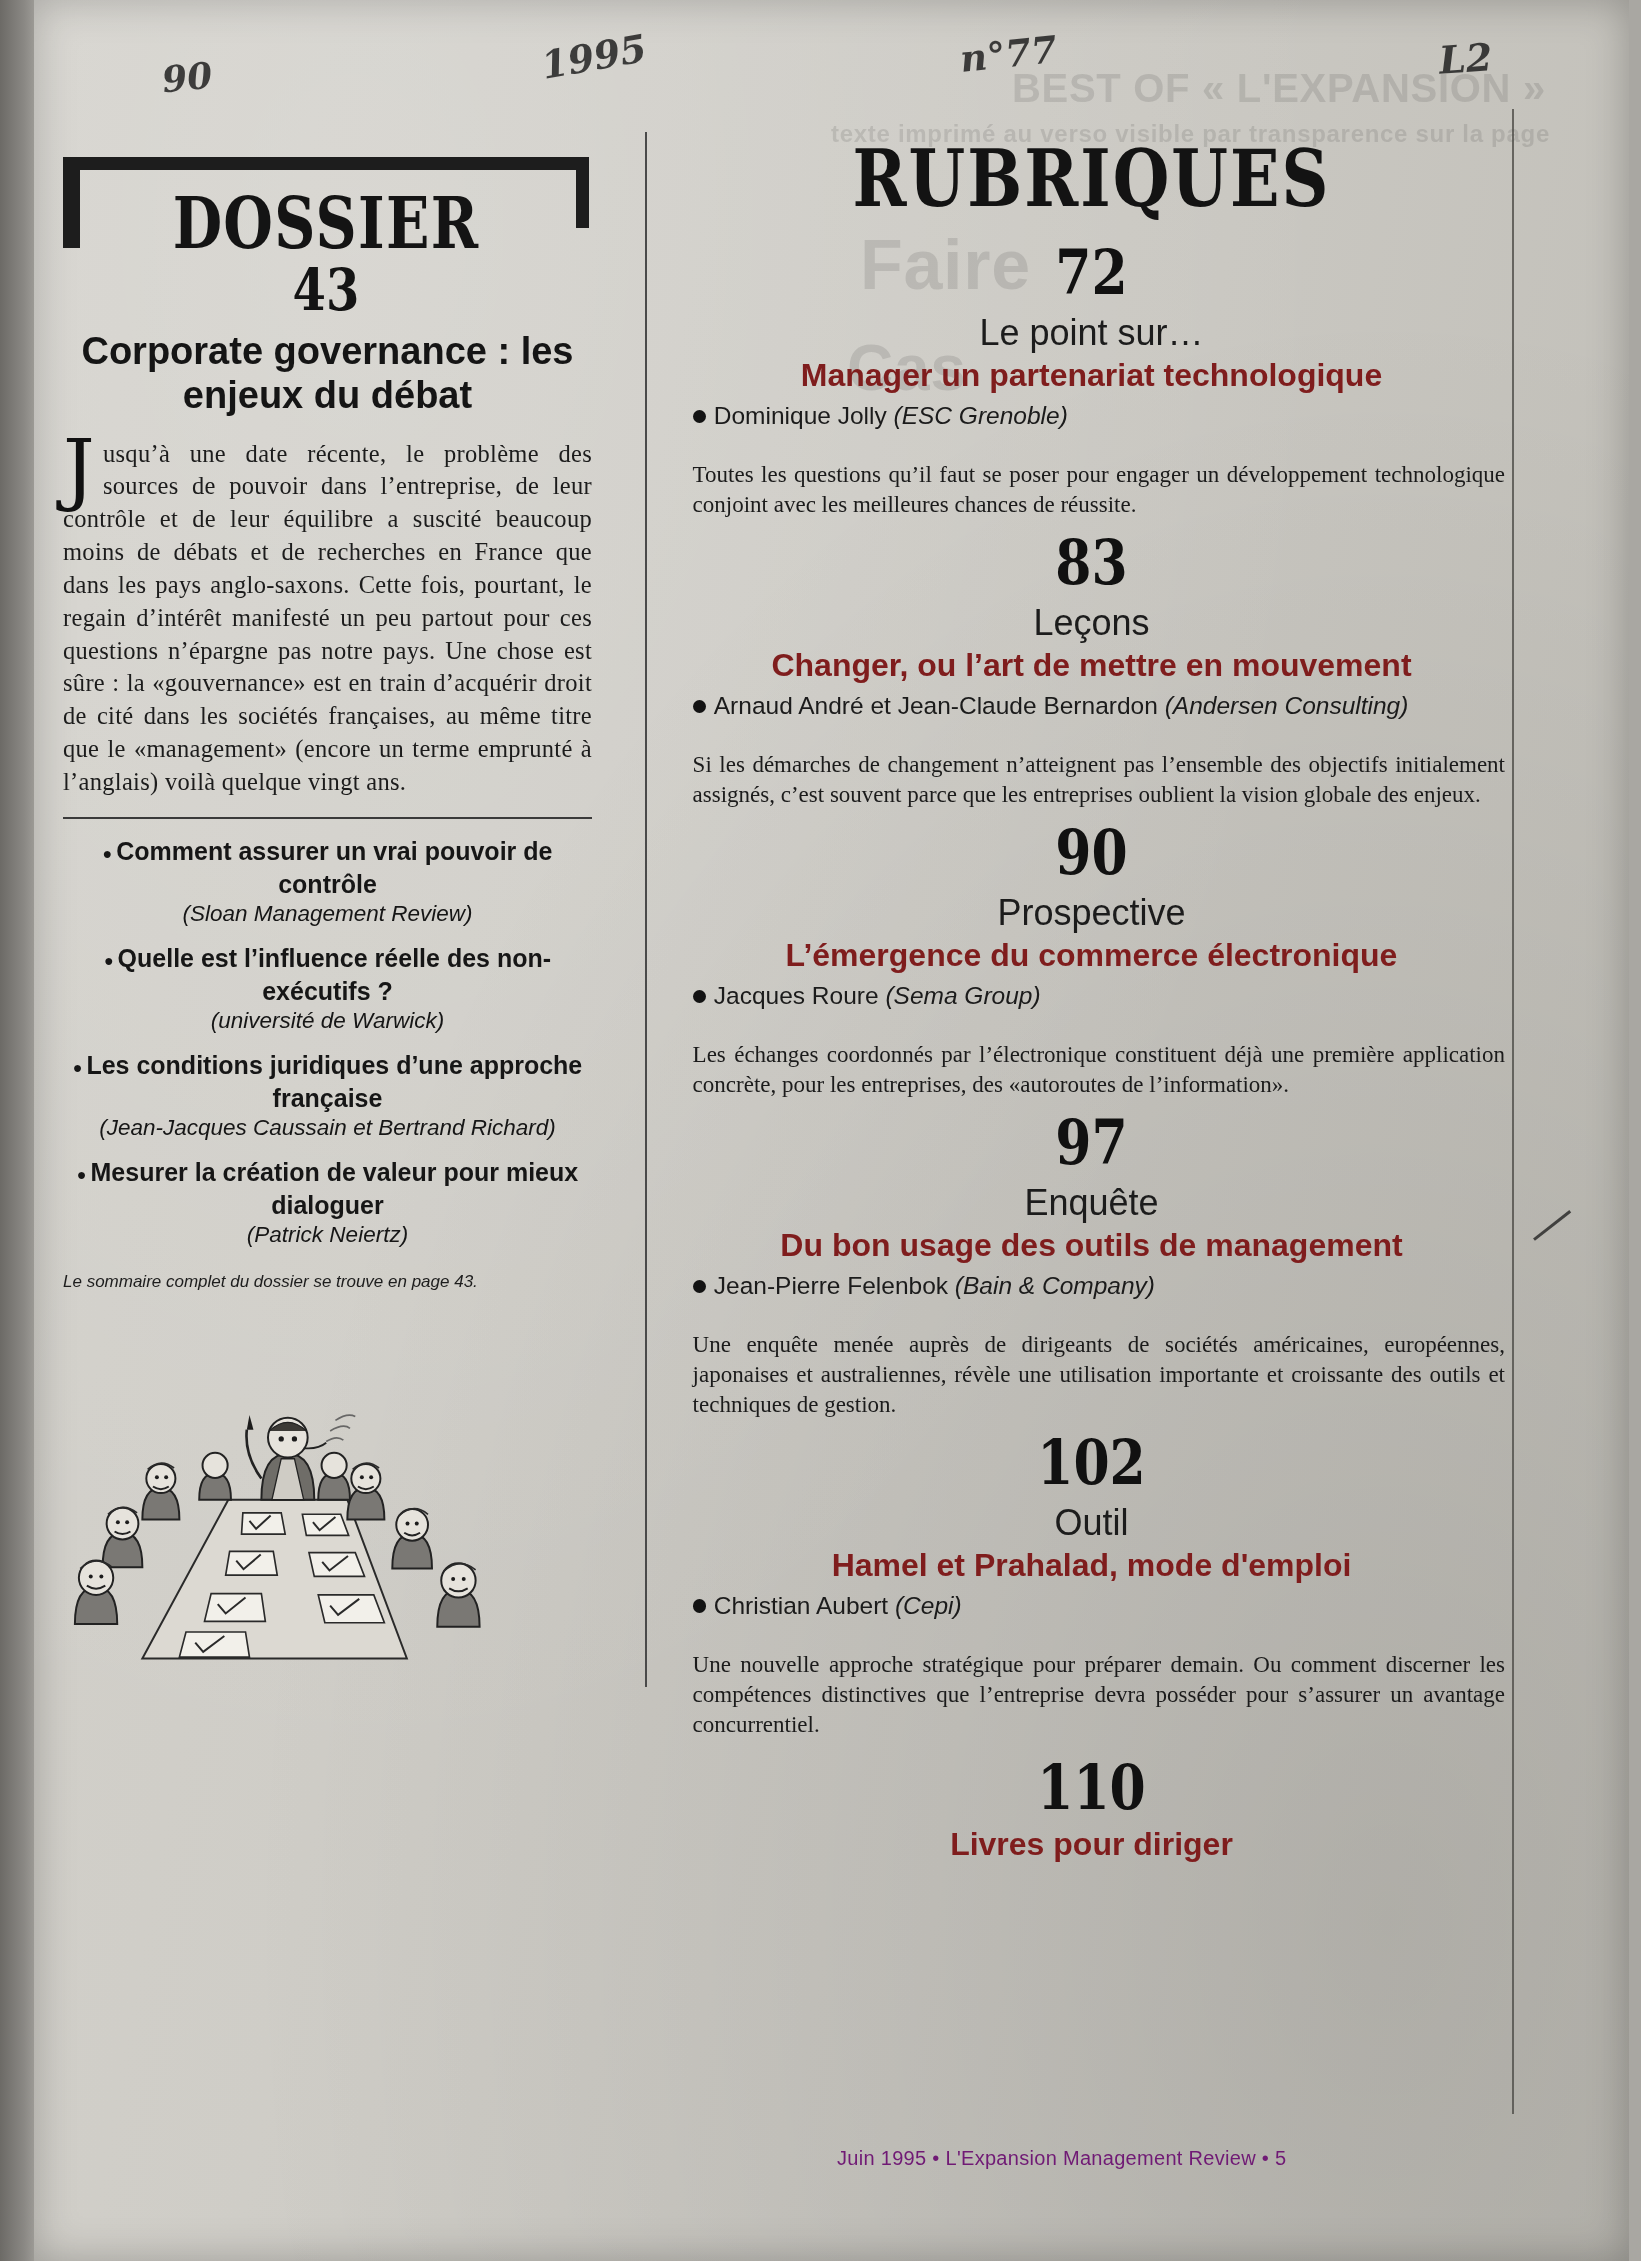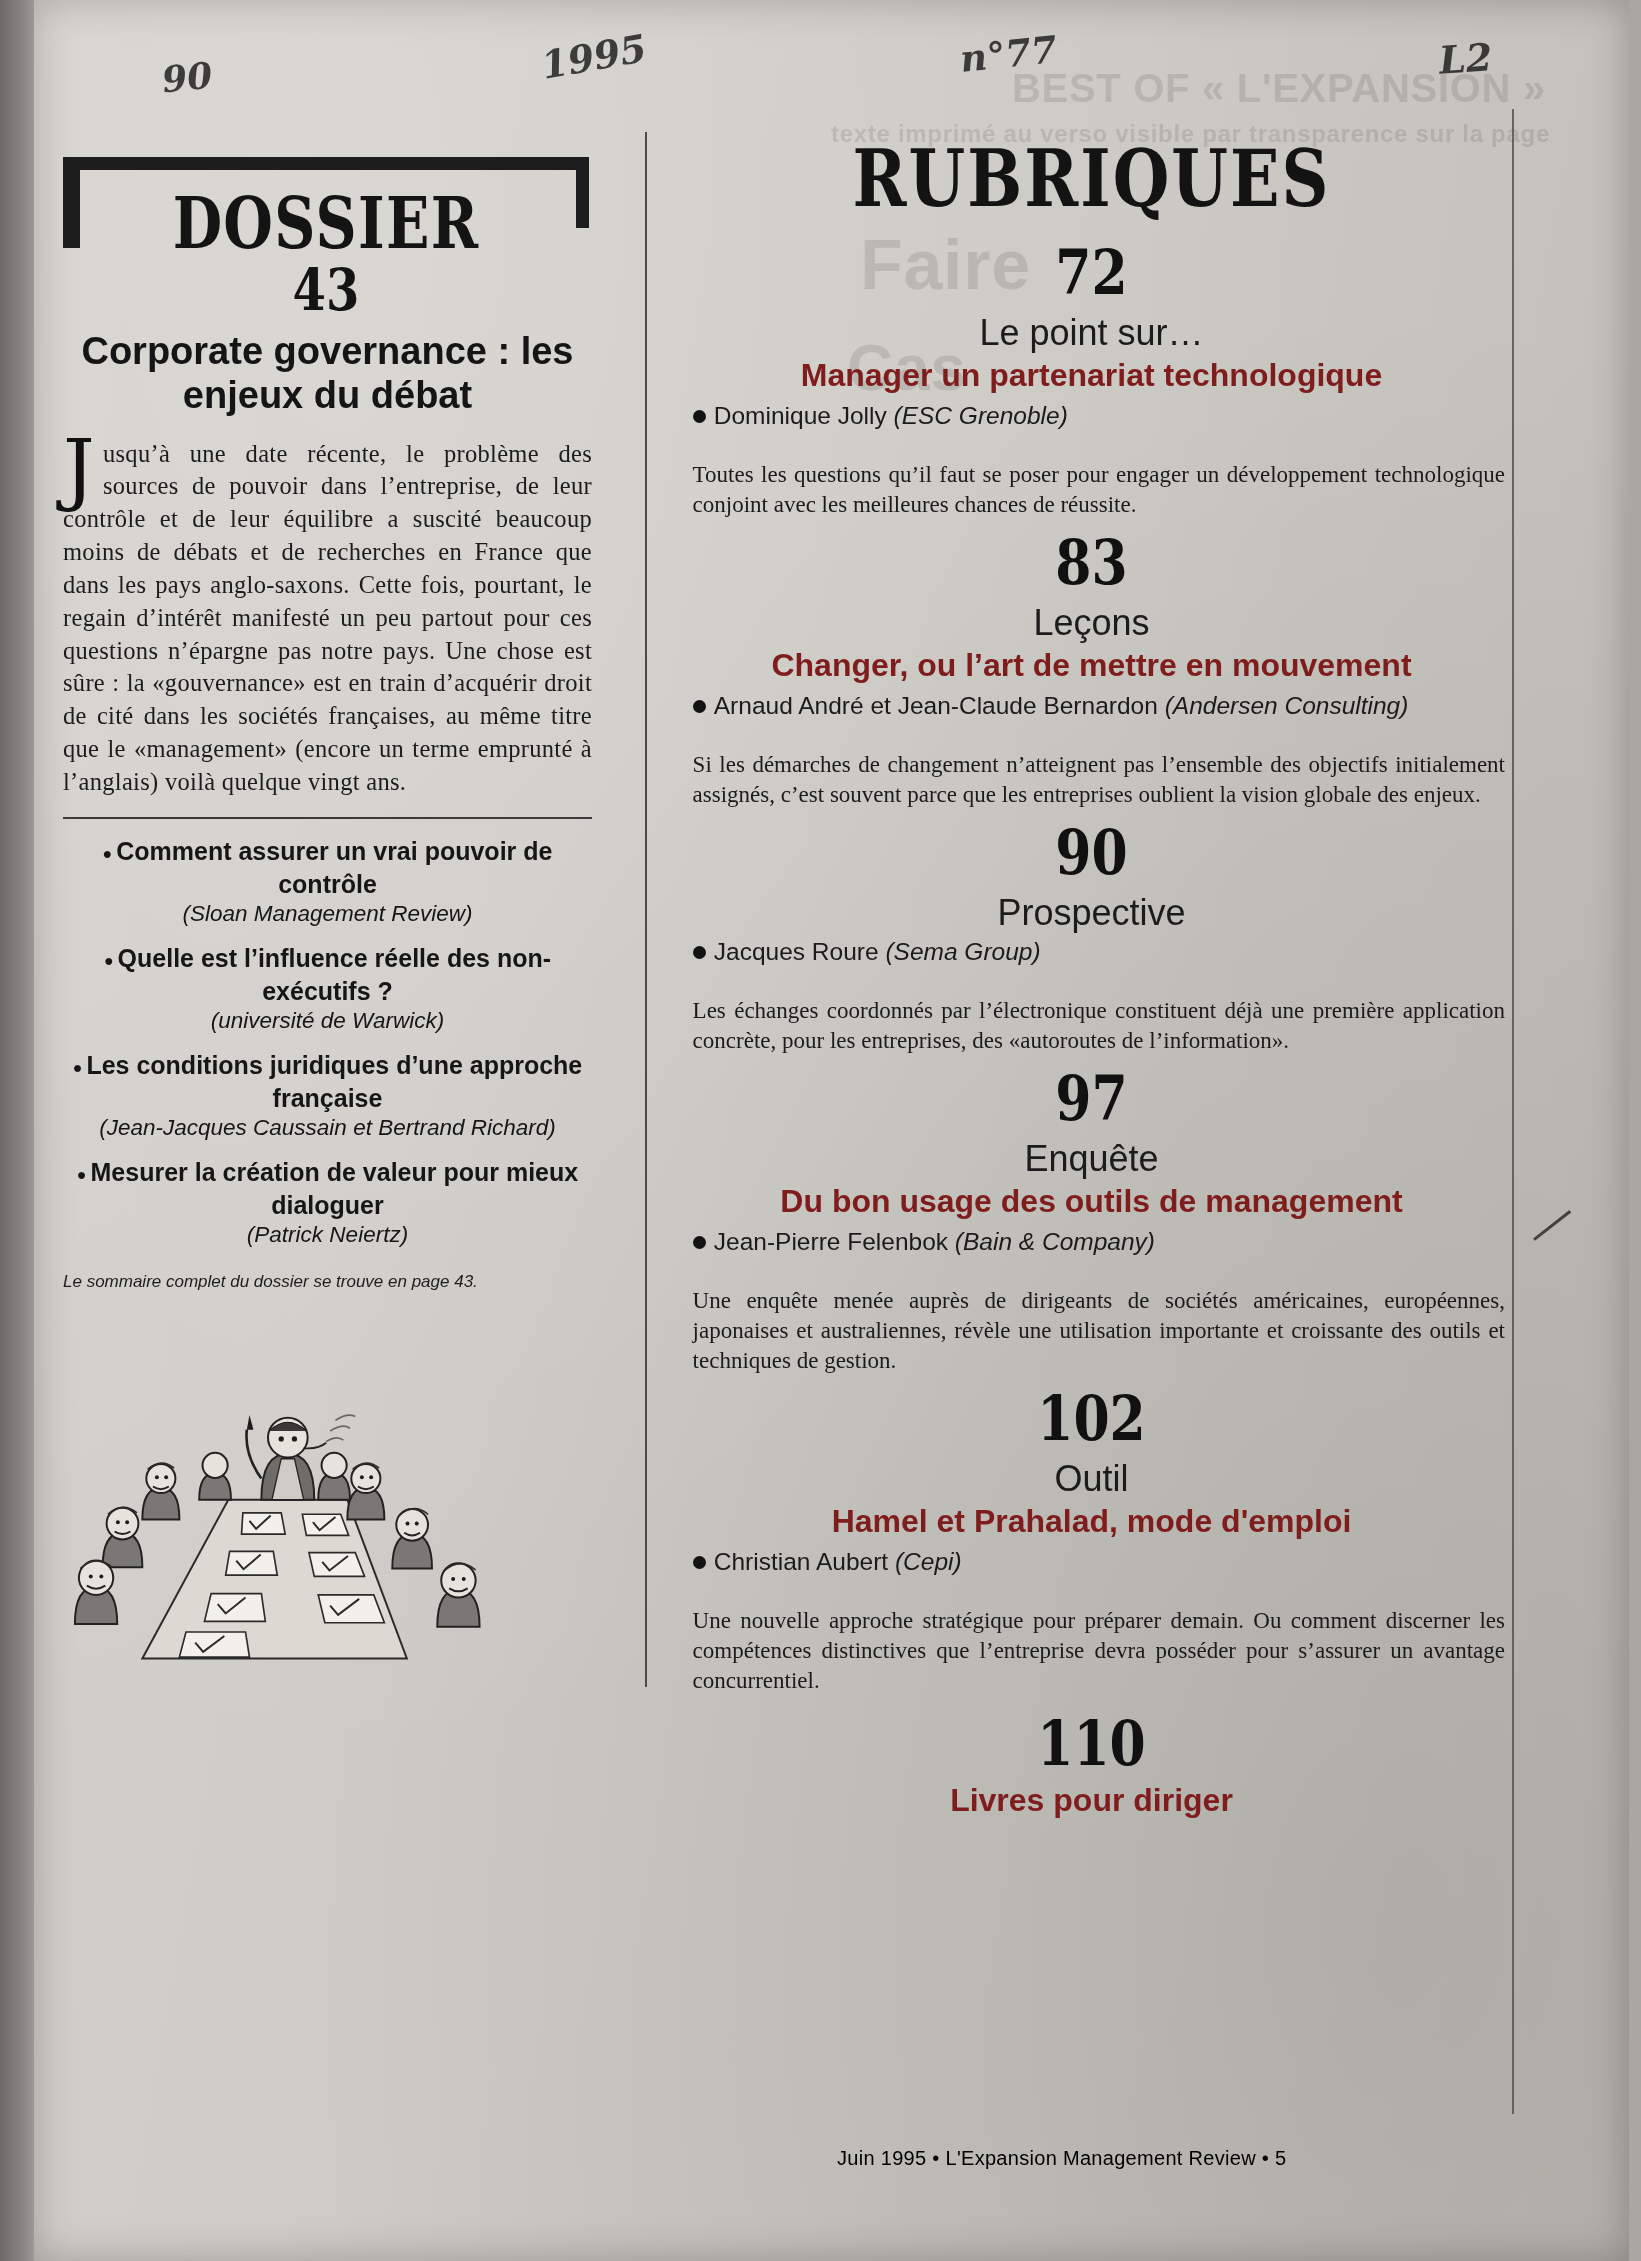--- a/index.html
+++ b/index.html
@@ -288,21 +288,21 @@
     text-align: justify;
     padding-left: 14.6px;
     margin-top: 30px;
   }
   .footer {
     position: absolute;
     left: 837px;
     top: 2147px;
     font-family: "Liberation Sans", sans-serif;
     font-size: 20px;
-    color: #000000;
+    color: #701a75;
     letter-spacing: 0.3px;
   }
   .pen-mark {
     position: absolute;
     left: 1466px;
     top: 1092px;
     width: 46px;
     height: 2.6px;
     background: #1a1a1a;
     transform: rotate(-38deg);
@@ -489,20 +489,21 @@
         <div class="entry-author">
           <span class="dot"></span><span>Arnaud André et Jean-Claude Bernardon</span>
           <i>(Andersen Consulting)</i>
         </div>
         <div class="entry-desc">Si les démarches de changement n’atteignent pas l’ensemble des objectifs initialement assignés, c’est souvent parce que les entreprises oublient la vision globale des enjeux.</div>
       </div>
 
       <div class="entry">
         <div class="entry-num">90</div>
         <div class="entry-kicker">Prospective</div>
+        <div class="entry-title">L’émergence du commerce électronique</div>
         <div class="entry-author">
           <span class="dot"></span><span>Jacques Roure</span>
           <i>(Sema Group)</i>
         </div>
         <div class="entry-desc">Les échanges coordonnés par l’électronique constituent déjà une première application concrète, pour les entreprises, des «autoroutes de l’information».</div>
       </div>
 
       <div class="entry">
         <div class="entry-num">97</div>
         <div class="entry-kicker">Enquête</div>

